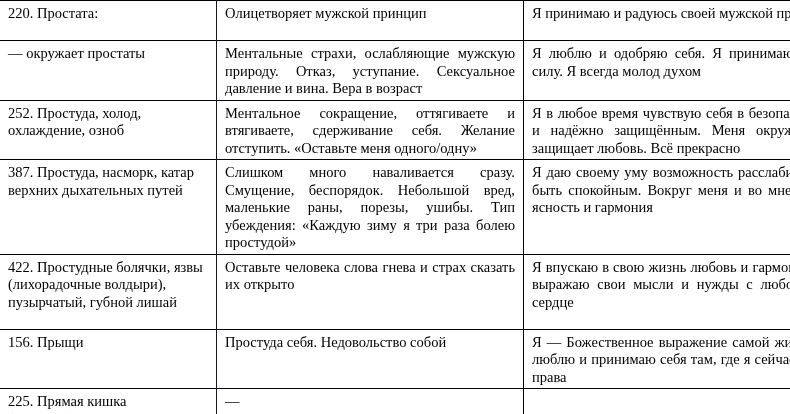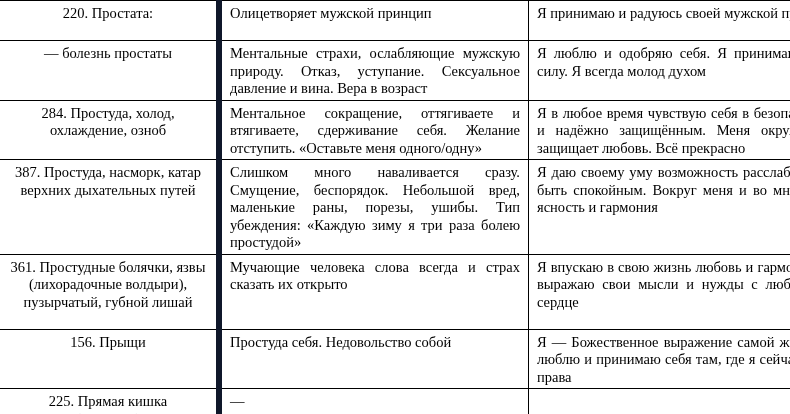--- a/index.html
+++ b/index.html
@@ -26,23 +26,23 @@
     padding: 4px 8px 2px 8px;
     border-top: 1px solid #000000;
     overflow: hidden;
   }
   table.aff-table tr:last-child td {
     border-bottom: 1px solid #000000;
   }
   td.col-condition {
     width: 200px;
     padding-left: 2px;
-    border-right: 6px solid #0f172a;
+    border-right: 1px solid #0f172a;
     white-space: pre-line;
-    text-align: center;
+    text-align: left;
   }
   td.col-cause {
     width: 290px;
     border-right: 1px solid #000000;
     text-align: justify;
   }
   td.col-affirmation {
     width: 300px;
     text-align: justify;
   }
@@ -51,37 +51,37 @@
 <body>
 
 <table class="aff-table">
   <tbody>
     <tr style="height:40px;">
       <td class="col-condition">220. Простата:</td>
       <td class="col-cause">Олицетворяет мужской принцип</td>
       <td class="col-affirmation">Я принимаю и радуюсь своей мужской природе</td>
     </tr>
     <tr style="height:57px;">
-      <td class="col-condition">— болезнь простаты</td>
+      <td class="col-condition">— окружает простаты</td>
       <td class="col-cause">Ментальные страхи, ослабляющие мужскую природу. Отказ, уступание. Сексуальное давление и вина. Вера в возраст</td>
       <td class="col-affirmation">Я люблю и одобряю себя. Я принимаю свою силу. Я всегда молод духом</td>
     </tr>
     <tr style="height:58px;">
-      <td class="col-condition">284. Простуда, холод, охлаждение, озноб</td>
+      <td class="col-condition">252. Простуда, холод, охлаждение, озноб</td>
       <td class="col-cause">Ментальное сокращение, оттягиваете и втягиваете, сдерживание себя. Желание отступить. «Оставьте меня одного/одну»</td>
       <td class="col-affirmation">Я в любое время чувствую себя в безопасности и надёжно защищённым. Меня окружает и защищает любовь. Всё прекрасно</td>
     </tr>
     <tr style="height:85px;">
       <td class="col-condition">387. Простуда, насморк, катар верхних дыхательных путей</td>
       <td class="col-cause">Слишком много наваливается сразу. Смущение, беспорядок. Небольшой вред, маленькие раны, порезы, ушибы. Тип убеждения: «Каждую зиму я три раза болею простудой»</td>
       <td class="col-affirmation">Я даю своему уму возможность расслабиться и быть спокойным. Вокруг меня и во мне царят ясность и гармония</td>
     </tr>
     <tr style="height:75px;">
-      <td class="col-condition">361. Простудные болячки, язвы (лихорадочные волдыри), пузырчатый, губной лишай</td>
-      <td class="col-cause">Мучающие человека слова всегда и страх сказать их открыто</td>
+      <td class="col-condition">422. Простудные болячки, язвы (лихорадочные волдыри), пузырчатый, губной лишай</td>
+      <td class="col-cause">Оставьте человека слова гнева и страх сказать их открыто</td>
       <td class="col-affirmation">Я впускаю в свою жизнь любовь и гармонию. Я выражаю свои мысли и нужды с любовью в сердце</td>
     </tr>
     <tr style="height:55px;">
       <td class="col-condition">156. Прыщи</td>
       <td class="col-cause">Простуда себя. Недовольство собой</td>
       <td class="col-affirmation">Я — Божественное выражение самой жизни. Я люблю и принимаю себя там, где я сейчас прав/права</td>
     </tr>
     <tr style="height:44px;">
       <td class="col-condition">225. Прямая кишка
 (см. Анус)</td>

